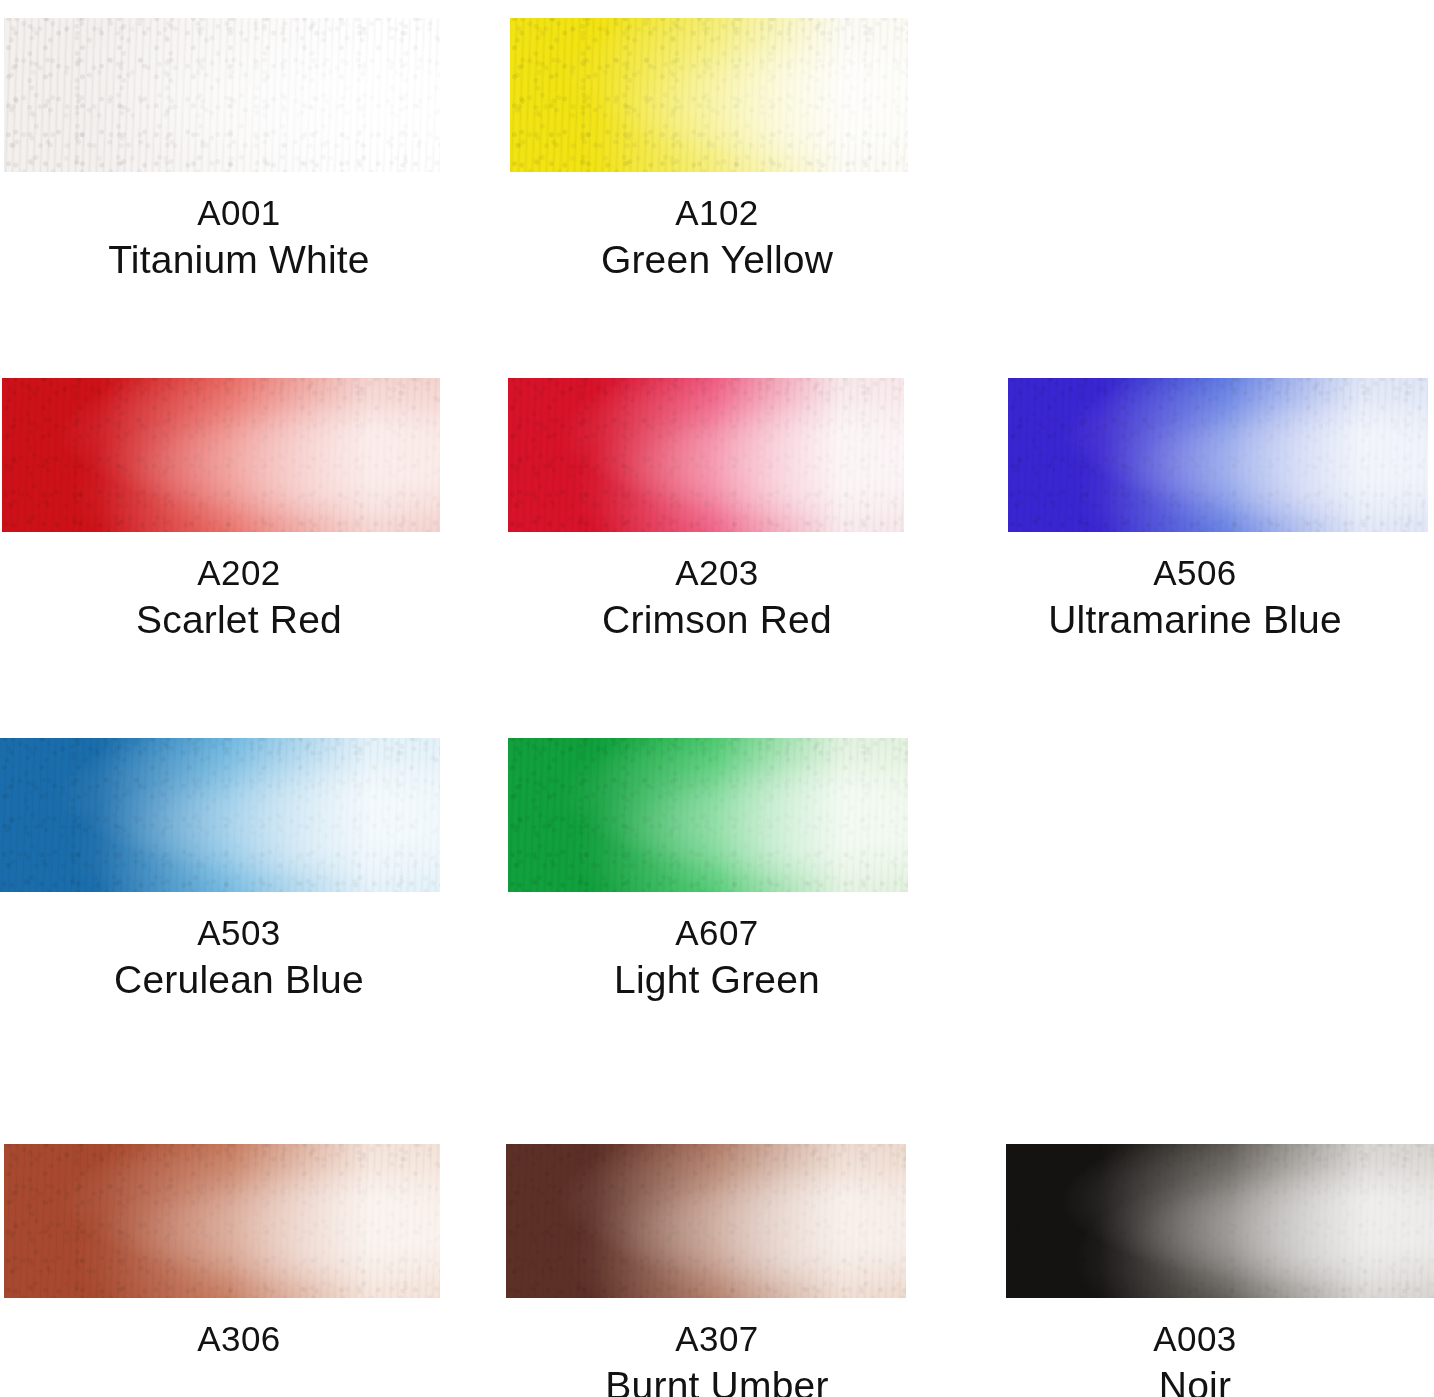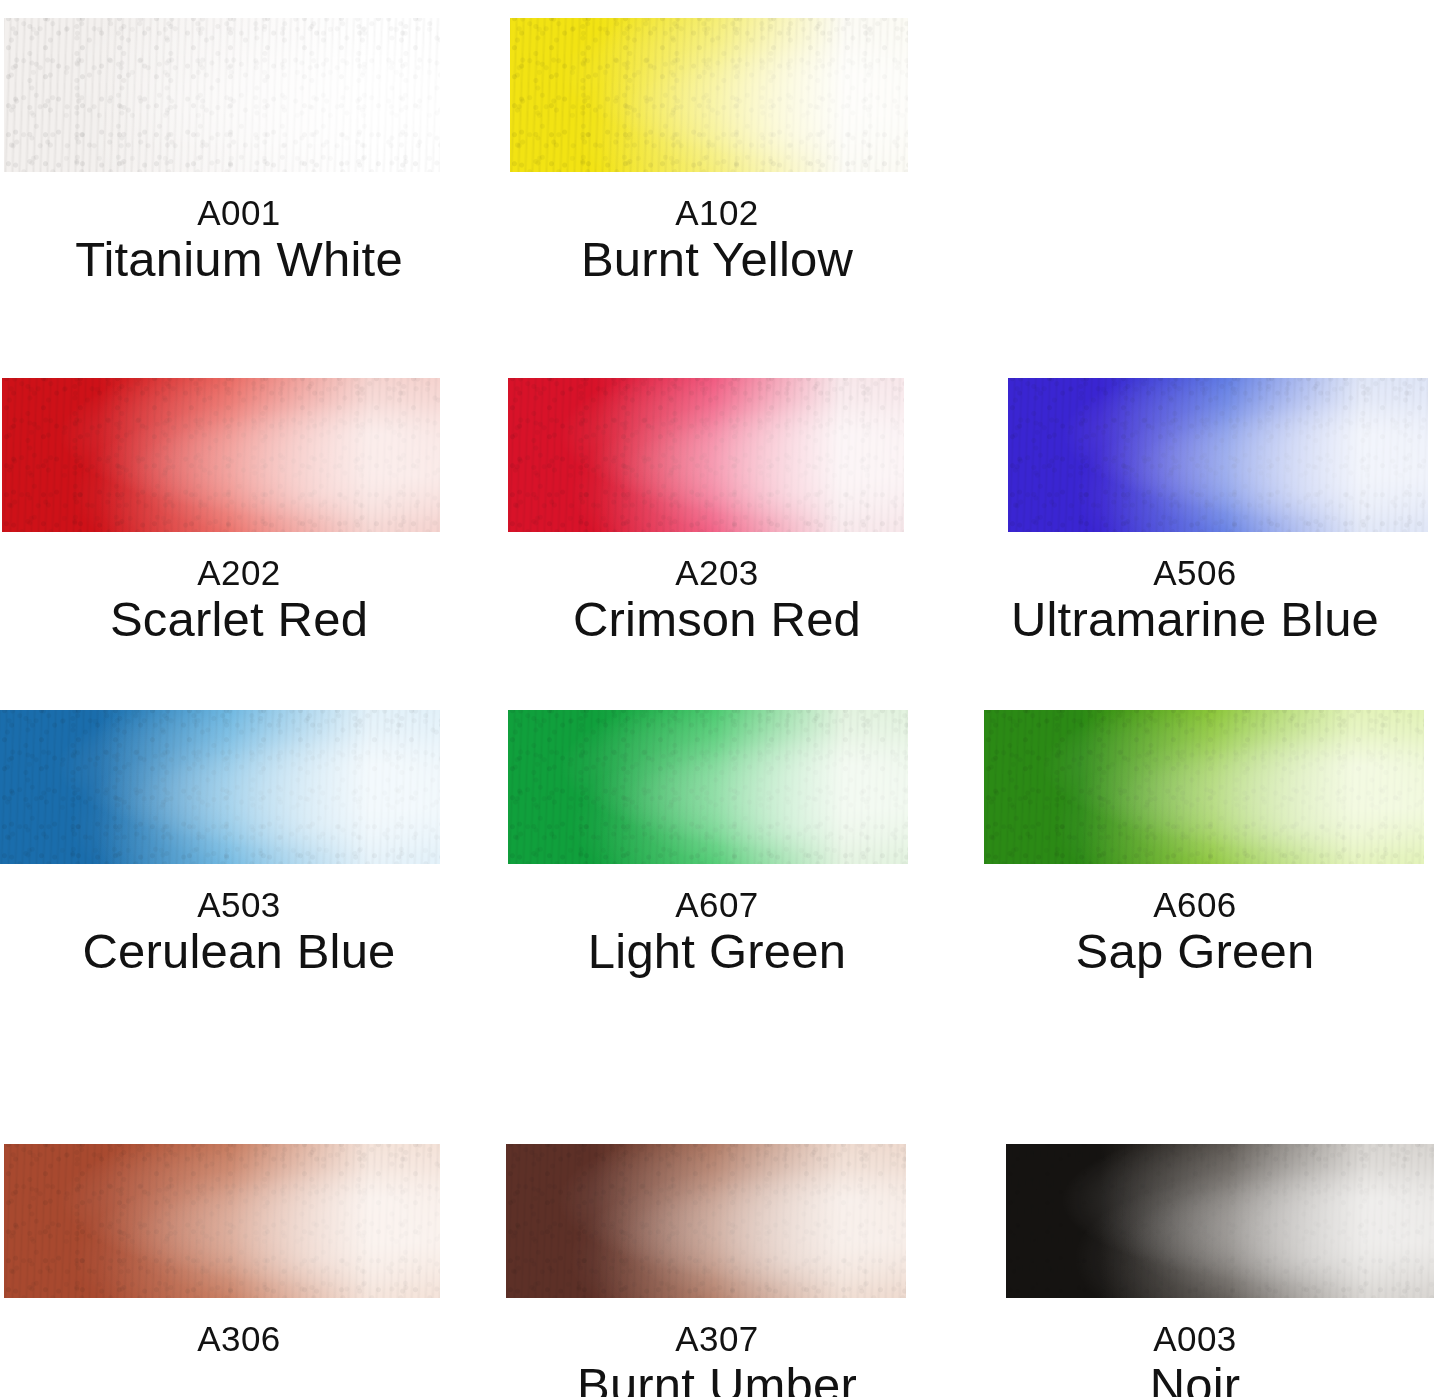--- a/index.html
+++ b/index.html
@@ -22,21 +22,21 @@
 
   
   .swatch-row {
     position:absolute;
     left:0;
     width:1434px;
     display:flex;
   }
   .swatch-row.r0 { top:0;    height:360px; }
   .swatch-row.r1 { top:360px; height:360px;justify-content:flex-end; }
-  .swatch-row.r2 { top:692px; height:370px; }
+  .swatch-row.r2 { top:720px; height:370px; }
   .swatch-row.r3 { top:1126px; height:307px; }
 
   .swatch-cell {
     position:relative;
     width:478px;
     height:100%;
   }
 
   
   .paint-wrap {
@@ -138,21 +138,21 @@
     color:#121212;
   }
   .caption .code {
     font-size:35px;
     line-height:45px;
     letter-spacing:.4px;
     font-weight:400;
     white-space:nowrap;
   }
   .caption .name {
-    font-size:49px;
+    font-size:39px;
     line-height:49px;
     letter-spacing:.2px;
     font-weight:400;
     white-space:nowrap;
   }
 </style>
 </head>
 <body>
 
 <div id="chart">
@@ -196,21 +196,21 @@
             </div>
             <div class="edge-bot">
               <svg viewBox="0 0 460 13" preserveAspectRatio="none">
                 <path d="M0,13 L0.0,7.7 L17.7,7.2 L35.4,5.9 L53.1,6.0 L70.8,10.3 L88.5,8.8 L106.2,9.2 L123.8,10.8 L141.5,8.9 L159.2,10.1 L176.9,5.7 L194.6,4.1 L212.3,8.1 L230.0,6.8 L247.7,10.2 L265.4,9.4 L283.1,7.1 L300.8,4.3 L318.5,5.2 L336.2,4.2 L353.8,8.0 L371.5,9.4 L389.2,4.2 L406.9,6.8 L424.6,5.0 L442.3,9.0 L460.0,5.3 L460,13 Z" fill="#ffffff"></path>
               </svg>
             </div>
         </div>
       </div>
       <div class="caption">
         <div class="code">A102</div>
-        <div class="name">Burnt Yellow</div>
+        <div class="name">Green Yellow</div>
       </div>
     </div>
   </div>
 
   <div class="swatch-row r1">
     <div class="swatch-cell c0">
       <div class="paint-wrap">
         <div class="paint">
           <div class="grad" style="background: linear-gradient(90deg, rgb(206, 17, 24) 0%, rgb(206, 17, 24) 22%, rgb(232, 87, 79) 52%, rgb(243, 201, 196) 84%, rgb(243, 201, 196) 100%);"></div>
             <div class="tex-a"></div>
@@ -325,44 +325,20 @@
                 <path d="M0,13 L0.0,9.5 L17.7,6.0 L35.4,8.5 L53.1,10.7 L70.8,7.7 L88.5,9.4 L106.2,10.3 L123.8,5.6 L141.5,5.9 L159.2,4.1 L176.9,9.1 L194.6,4.6 L212.3,6.7 L230.0,7.2 L247.7,7.8 L265.4,7.9 L283.1,9.0 L300.8,6.5 L318.5,4.2 L336.2,7.1 L353.8,10.2 L371.5,4.7 L389.2,5.9 L406.9,9.8 L424.6,8.6 L442.3,8.2 L460.0,7.4 L460,13 Z" fill="#ffffff"></path>
               </svg>
             </div>
         </div>
       </div>
       <div class="caption">
         <div class="code">A607</div>
         <div class="name">Light Green</div>
       </div>
     </div>
-    <div class="swatch-cell c2">
-      <div class="paint-wrap">
-        <div class="paint">
-          <div class="grad" style="background: linear-gradient(90deg, rgb(43, 138, 21) 0%, rgb(43, 138, 21) 22%, rgb(124, 191, 30) 52%, rgb(220, 240, 168) 84%, rgb(220, 240, 168) 100%);"></div>
-            <div class="tex-a"></div>
-            <div class="tex-b"></div>
-            <div class="tex-c"></div>
-          <div class="edge-top">
-              <svg viewBox="0 0 460 13" preserveAspectRatio="none">
-                <path d="M0,0 L0.0,2.1 L17.7,6.7 L35.4,8.3 L53.1,3.7 L70.8,2.3 L88.5,6.0 L106.2,7.4 L123.8,9.0 L141.5,8.3 L159.2,3.7 L176.9,8.2 L194.6,6.1 L212.3,3.1 L230.0,3.5 L247.7,7.9 L265.4,5.1 L283.1,5.2 L300.8,4.7 L318.5,3.0 L336.2,4.1 L353.8,7.7 L371.5,5.2 L389.2,5.7 L406.9,3.1 L424.6,4.9 L442.3,8.5 L460.0,7.1 L460,0 Z" fill="#ffffff"></path>
-              </svg>
-            </div>
-            <div class="edge-bot">
-              <svg viewBox="0 0 460 13" preserveAspectRatio="none">
-                <path d="M0,13 L0.0,7.4 L17.7,9.3 L35.4,9.2 L53.1,4.5 L70.8,9.1 L88.5,5.5 L106.2,9.1 L123.8,8.3 L141.5,10.7 L159.2,5.3 L176.9,5.8 L194.6,7.5 L212.3,9.3 L230.0,10.2 L247.7,8.1 L265.4,10.3 L283.1,8.6 L300.8,6.1 L318.5,10.9 L336.2,5.8 L353.8,4.1 L371.5,7.2 L389.2,7.1 L406.9,6.4 L424.6,10.2 L442.3,10.1 L460.0,7.1 L460,13 Z" fill="#ffffff"></path>
-              </svg>
-            </div>
-        </div>
-      </div>
-      <div class="caption">
-        <div class="code">A606</div>
-        <div class="name">Sap Green</div>
-      </div>
-    </div>
   </div>
 
   <div class="swatch-row r3">
     <div class="swatch-cell c0">
       <div class="paint-wrap">
         <div class="paint">
           <div class="grad" style="background: linear-gradient(90deg, rgb(168, 73, 47) 0%, rgb(168, 73, 47) 22%, rgb(192, 106, 74) 52%, rgb(242, 220, 208) 84%, rgb(242, 220, 208) 100%);"></div>
             <div class="tex-a"></div>
             <div class="tex-b"></div>
             <div class="tex-c"></div>

